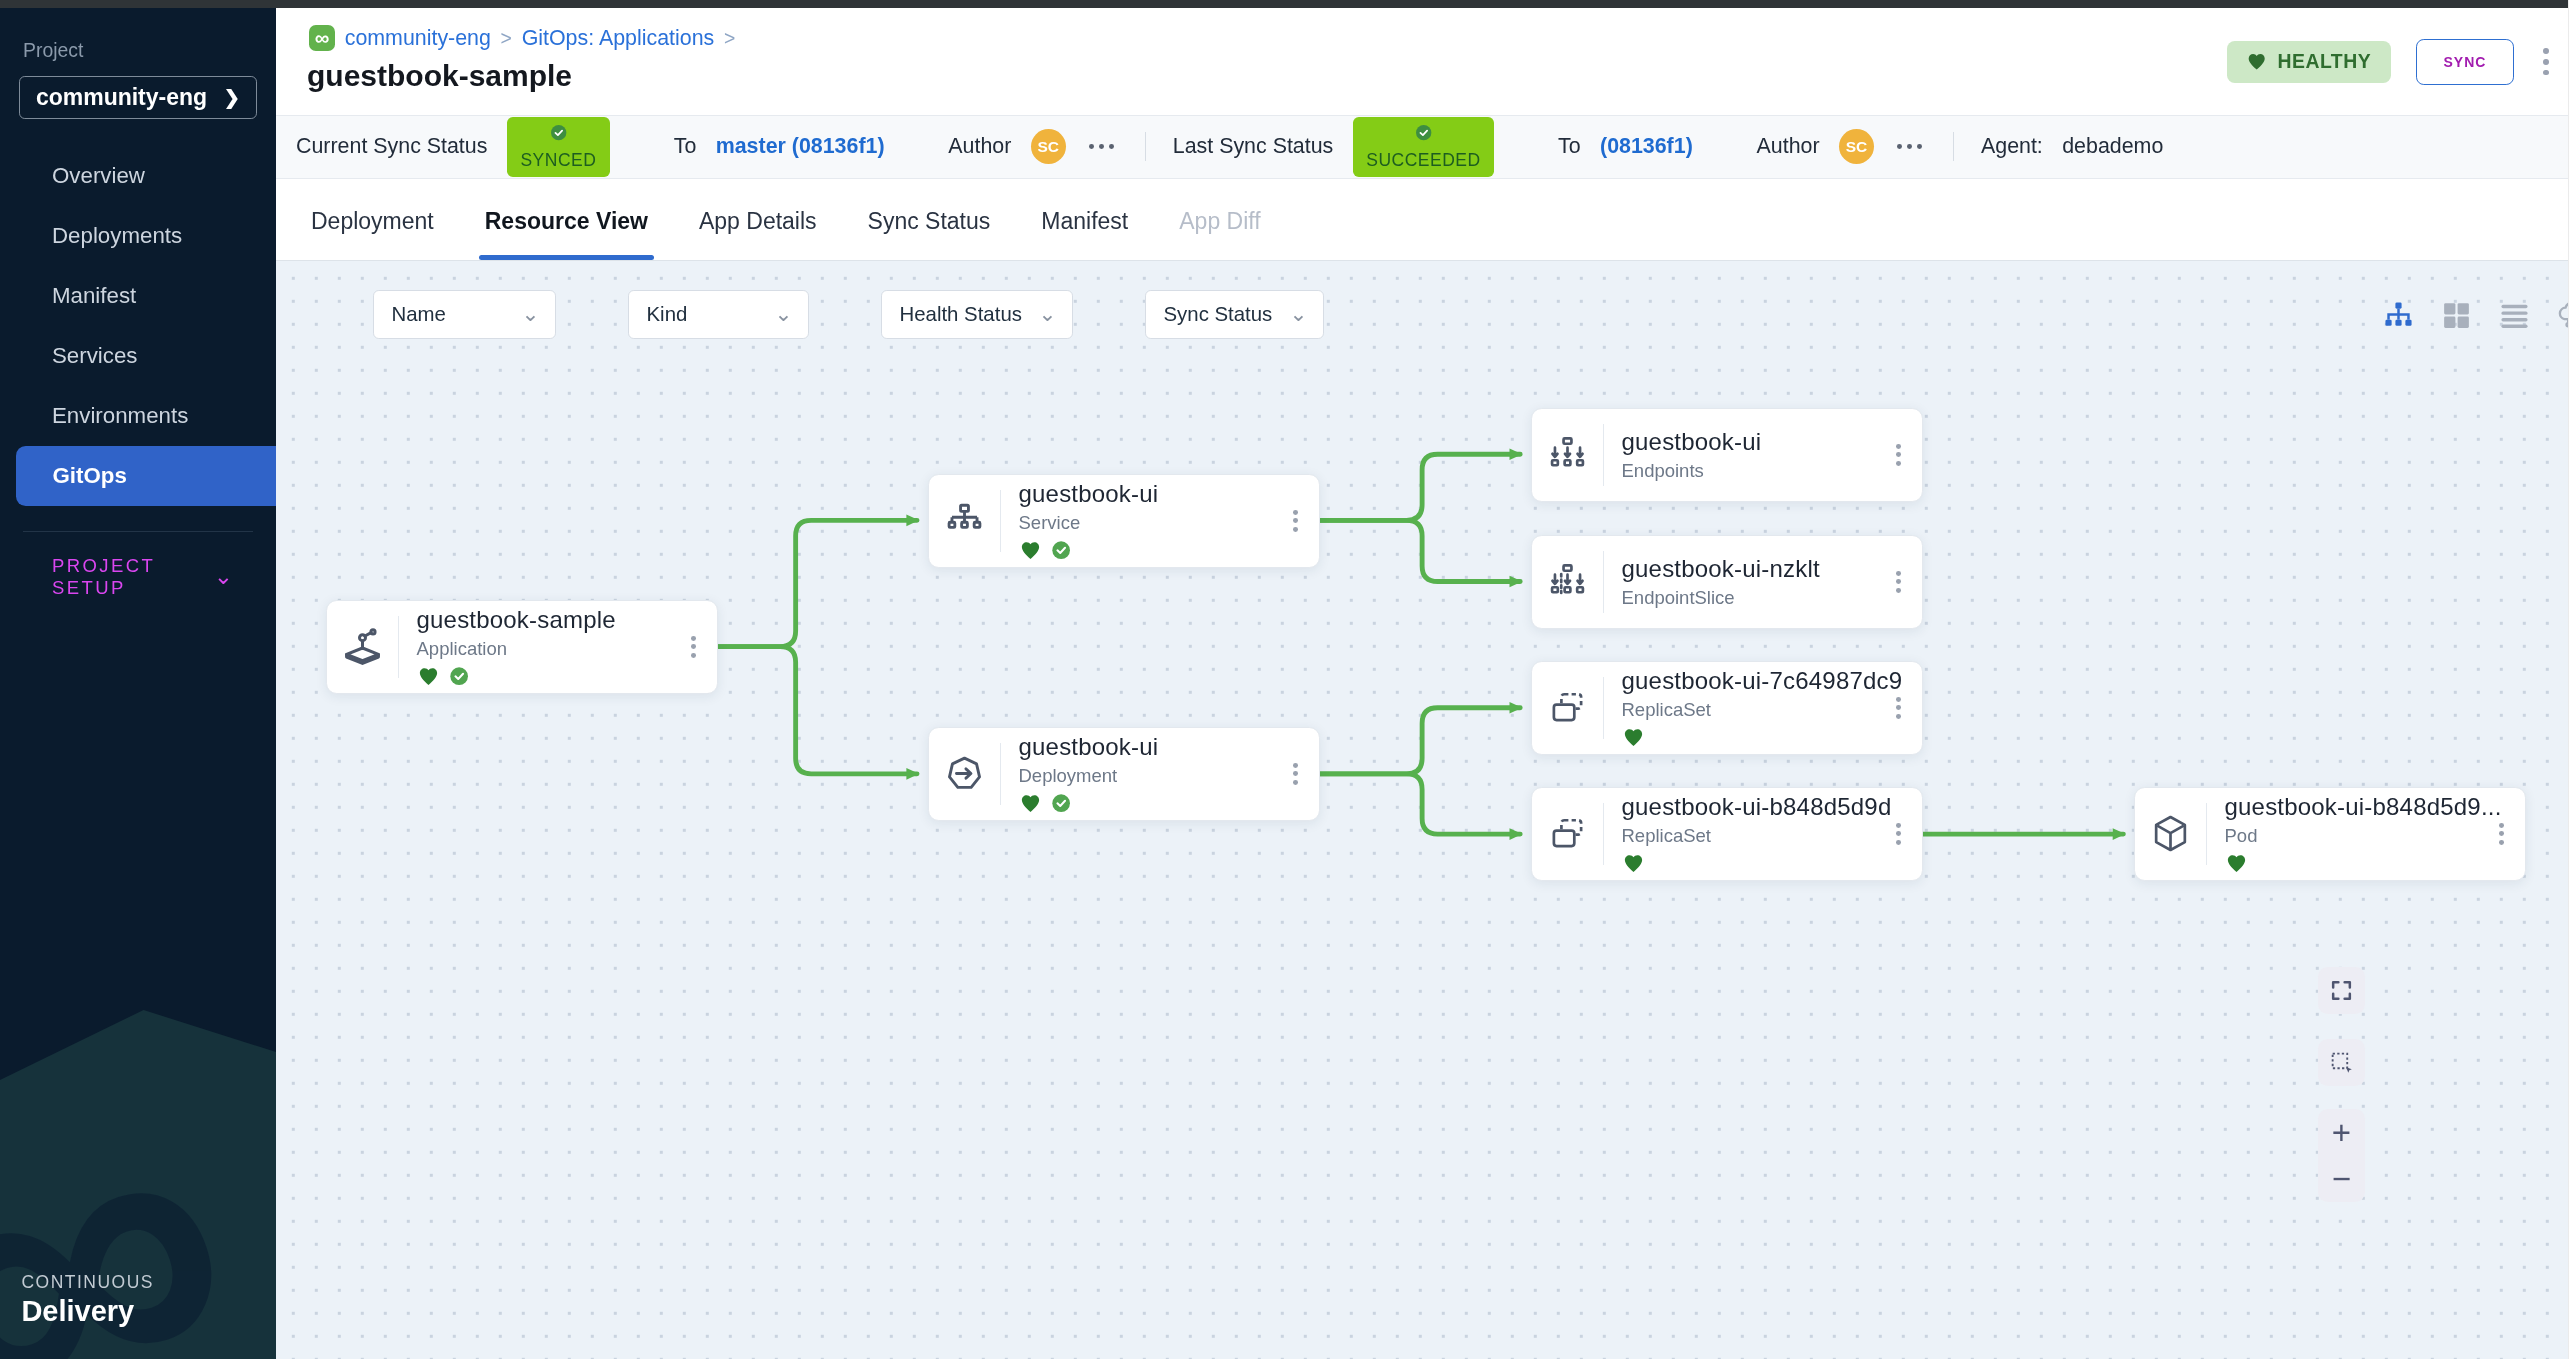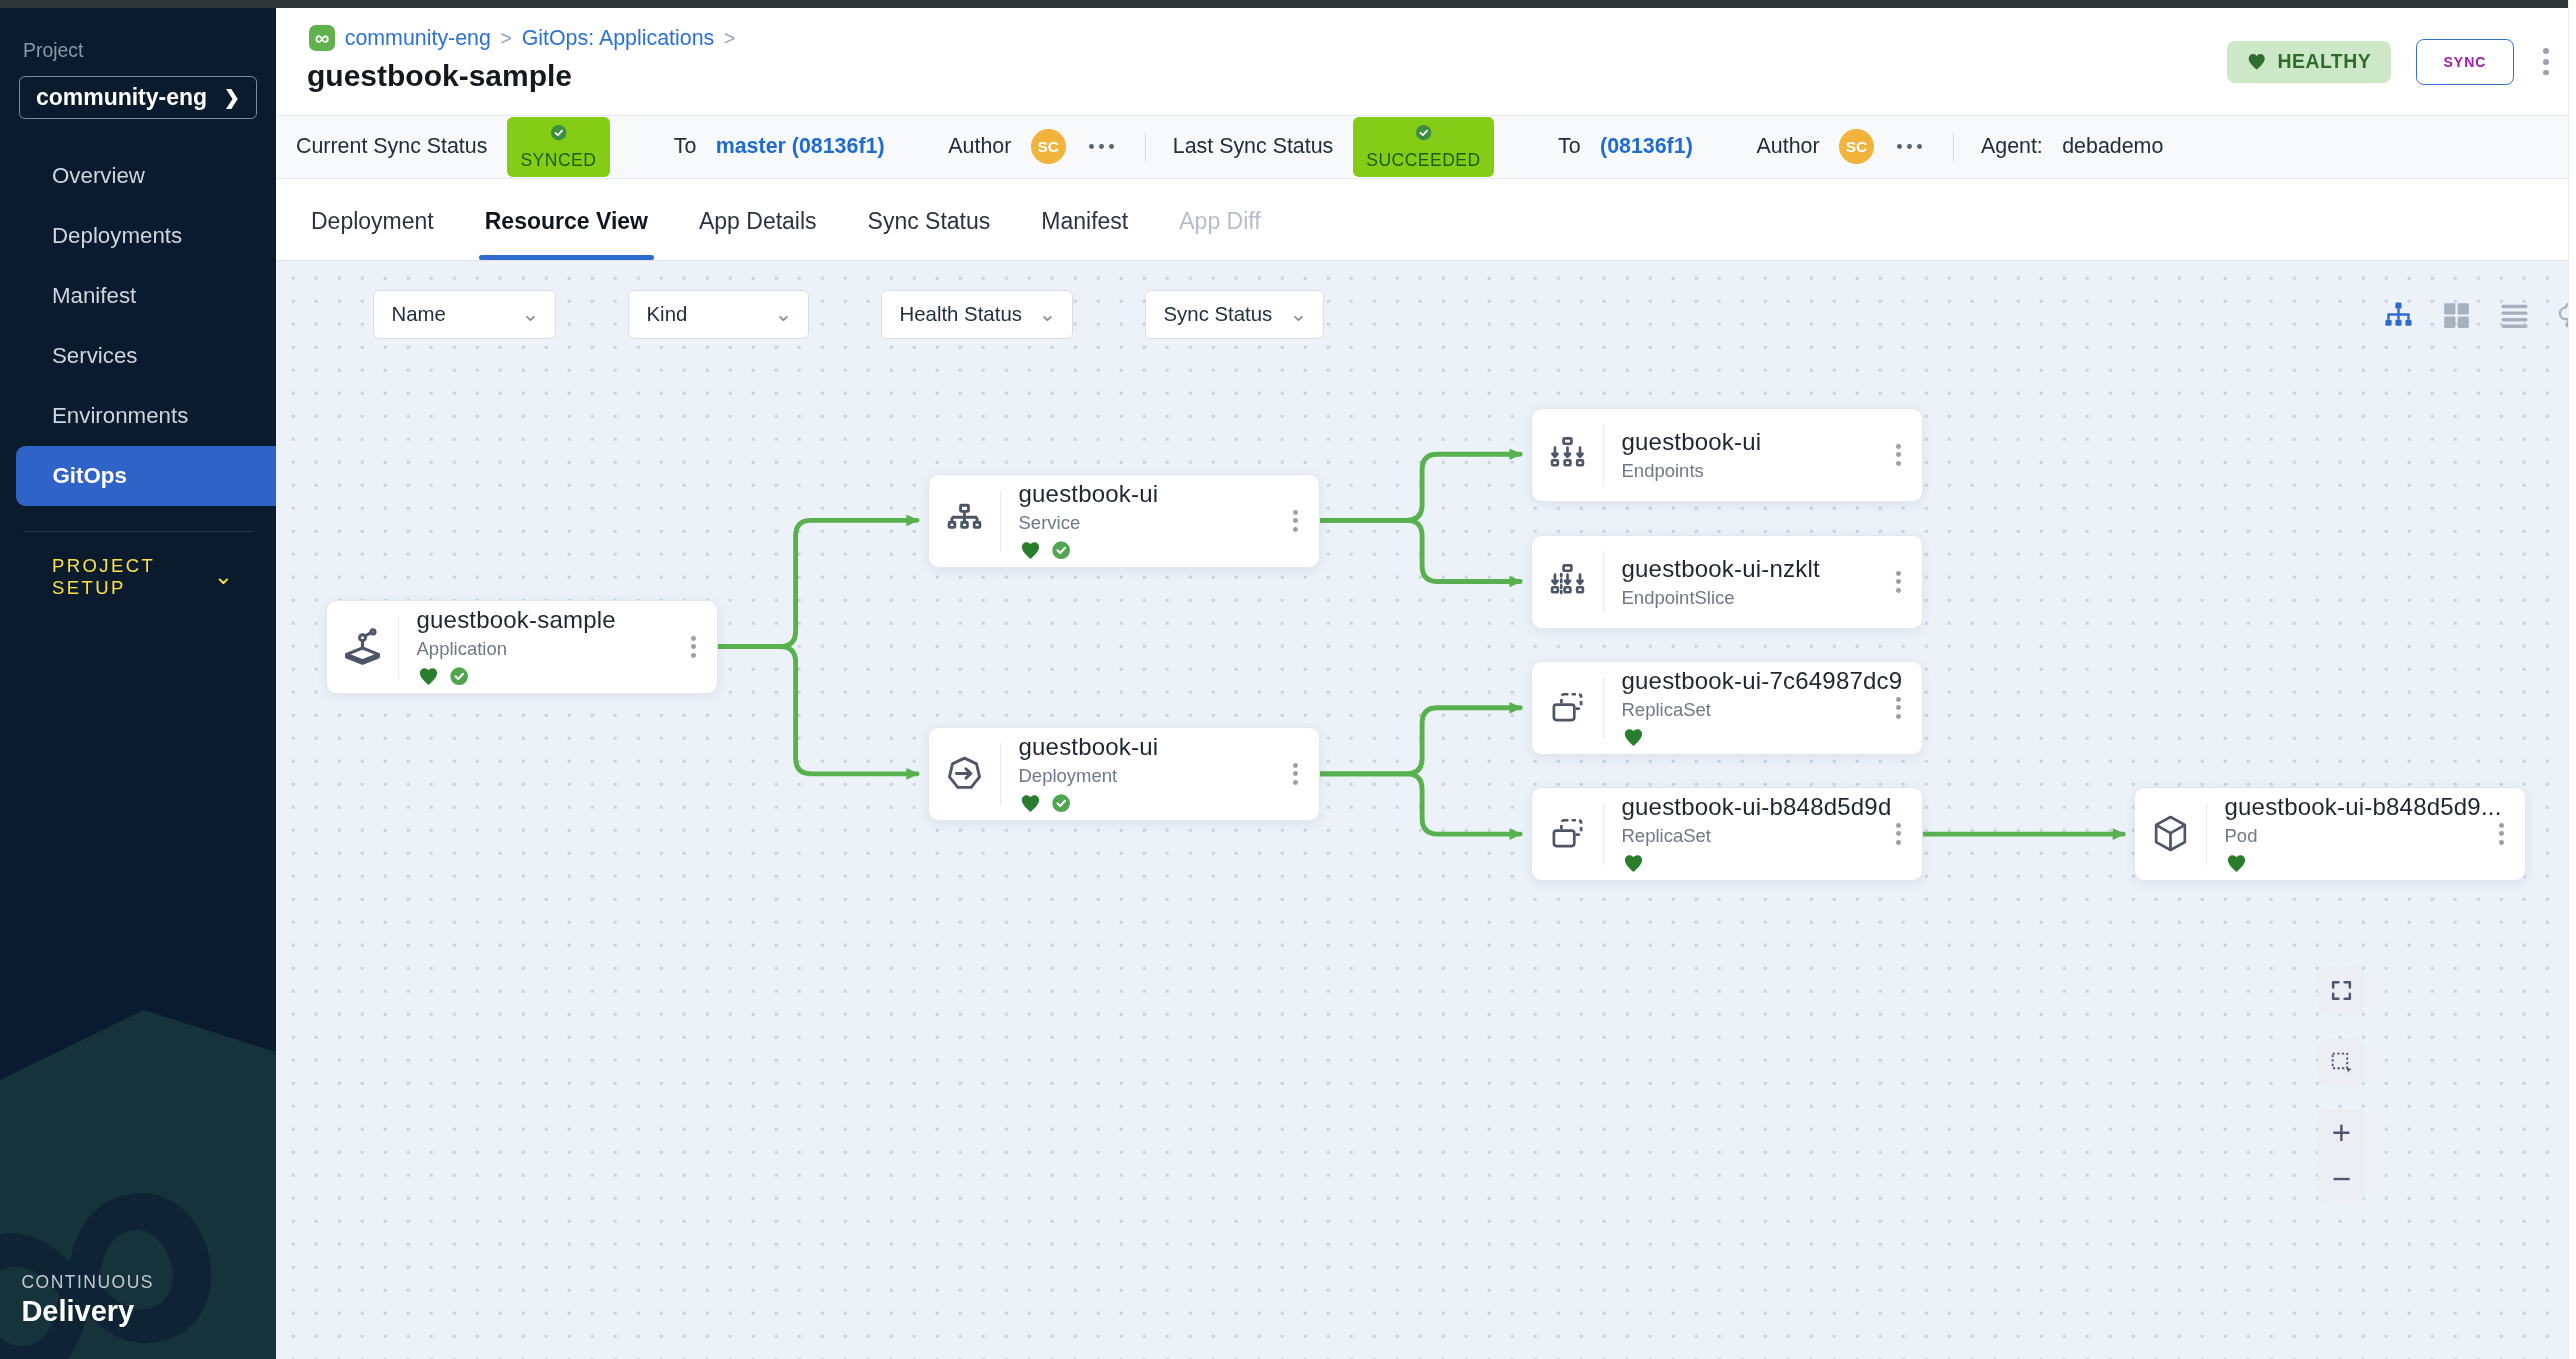--- a/index.html
+++ b/index.html
@@ -8,21 +8,21 @@
 
   
   .sidebar { position:absolute; left:0; top:0; width:276px; height:1360px; background:#0a1b2d; z-index:50; overflow:hidden; }
   .proj-label { color:#8b9aab; font-size:19.4px; margin:39px 0 0 23px; }
   .proj-select { display:flex; align-items:center; justify-content:space-between; margin:13.6px 19.4px 0 19.4px; height:43px; border:1.5px solid #7e8b99; border-radius:5.8px; padding:0 15.5px; color:#fff; font-size:23px; font-weight:700; cursor:pointer; }
   .proj-chevron { font-size:19.4px; color:#fff; }
   .nav { margin-top:27px; }
   .nav-item { height:60px; display:flex; align-items:center; padding-left:52px; color:#cdd5df; font-size:22.3px; cursor:pointer; }
   .nav-item.active { margin-left:15.5px; padding-left:37px; background:#3063c8; color:#fff; font-weight:700; border-radius:9.7px 0 0 9.7px; }
   .side-divider { height:1px; background:#223447; margin:25px 23px 0 23px; }
-  .proj-setup { display:flex; align-items:center; justify-content:space-between; padding:23px 43px 0 52px; color:#fde047; font-size:18.5px; letter-spacing:2.4px; cursor:pointer; }
+  .proj-setup { display:flex; align-items:center; justify-content:space-between; padding:23px 43px 0 52px; color:#d946ef; font-size:18.5px; letter-spacing:2.4px; cursor:pointer; }
   .proj-setup .caret { font-size:23px; letter-spacing:0; }
   .side-footer { position:absolute; left:0; bottom:0; width:100%; height:350px; background:#16323b; clip-path:polygon(0 20%, 52% 0, 100% 12%, 100% 100%, 0 100%); }
   .side-footer .watermark { position:absolute; left:-78px; bottom:-146px; font-size:418px; font-weight:700; color:#0d2133; opacity:.8; transform:rotate(-18deg); pointer-events:none; }
   .footer-text { position:absolute; left:21.4px; bottom:32px; z-index:2; }
   .footer-line1 { color:#c2cbd3; font-size:17.5px; letter-spacing:1.5px; }
   .footer-line2 { color:#ffffff; font-size:29px; font-weight:700; margin-top:1.9px; }
 
   
   .main { position:absolute; left:276px; top:7.8px; width:2300px; height:1352px; display:flex; flex-direction:column; }
   .header { height:107px; background:#fff; position:relative; }

